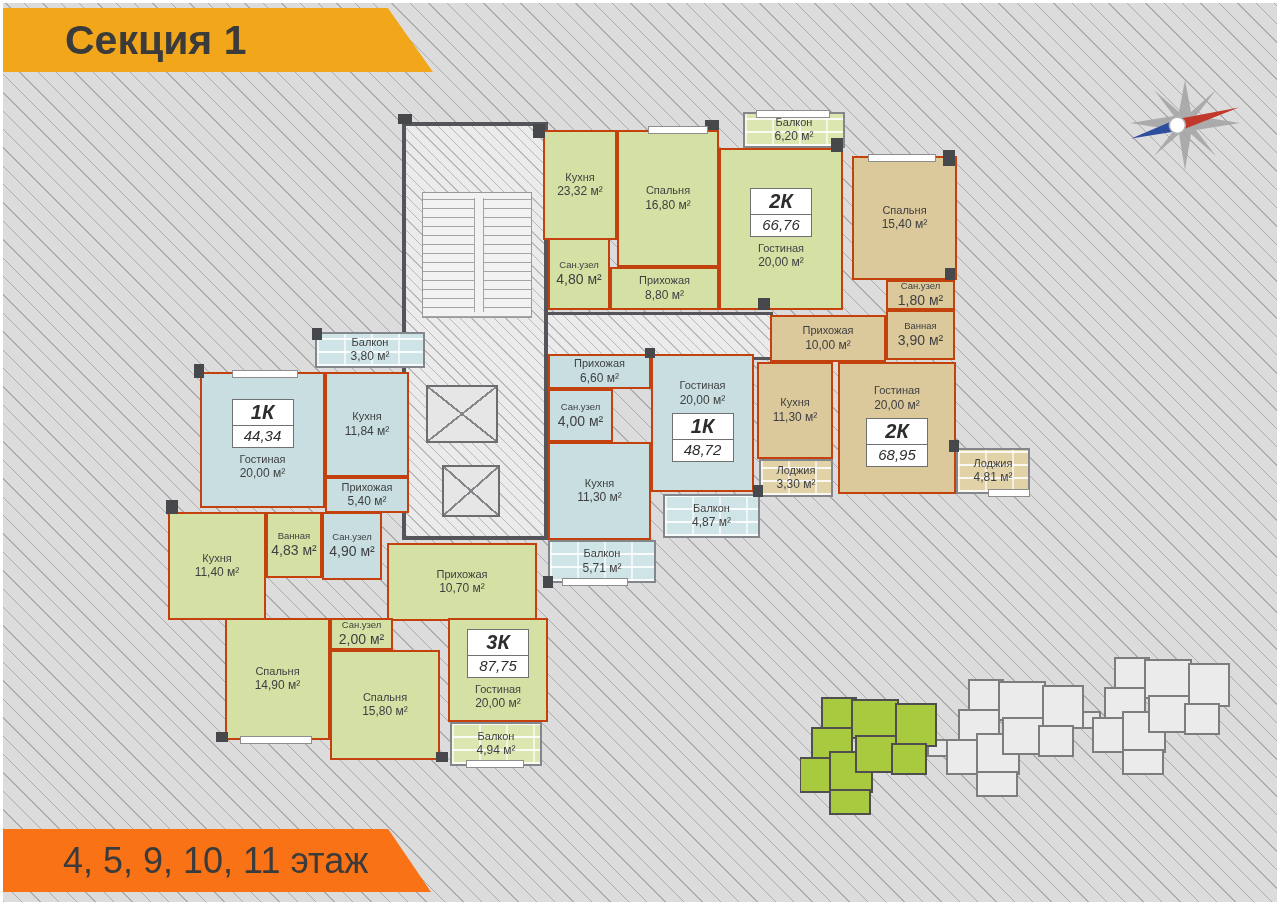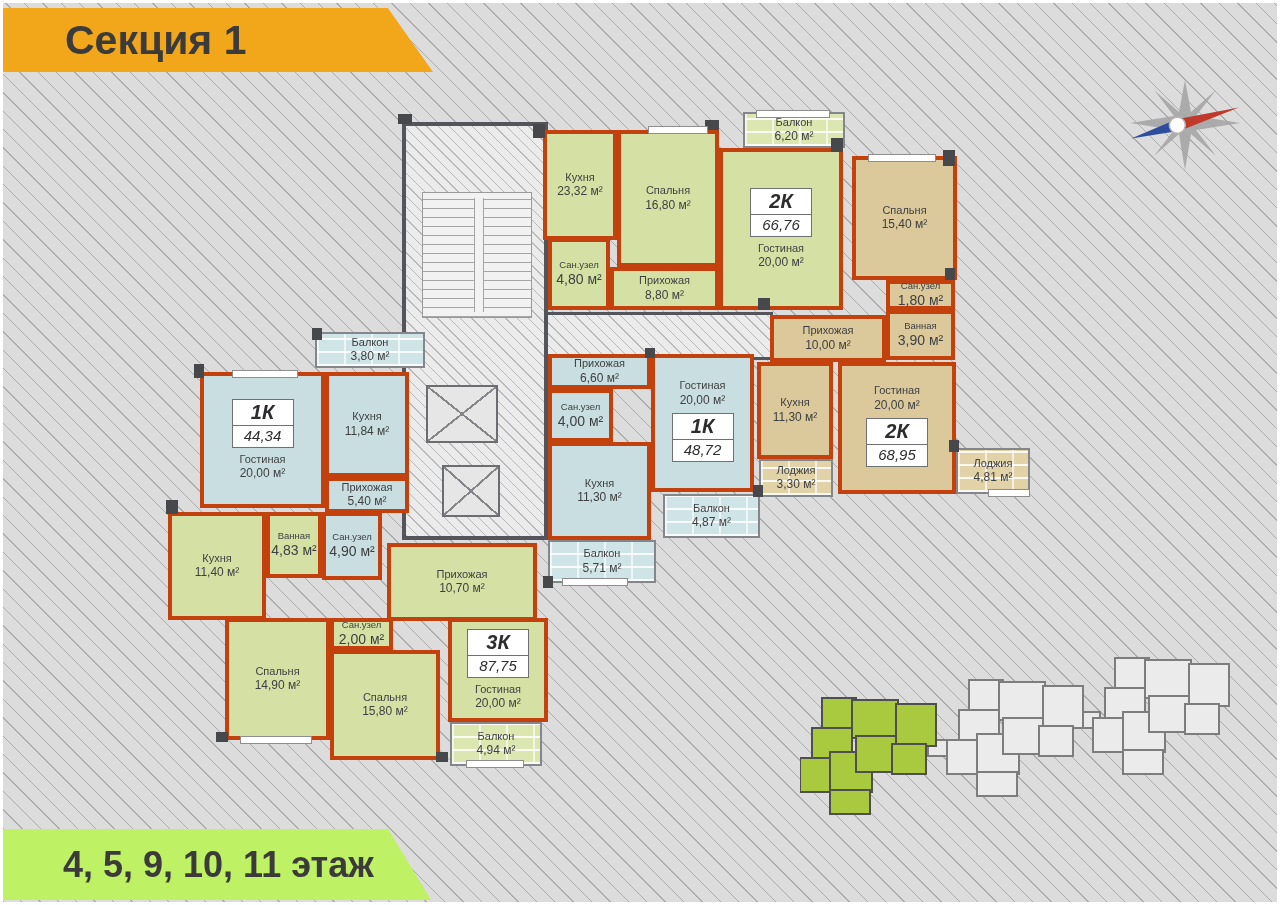--- a/index.html
+++ b/index.html
@@ -7,41 +7,41 @@
          font-family:"Liberation Sans","DejaVu Sans",sans-serif;}
   .bg-hatch{position:absolute;left:3px;top:3px;right:3px;bottom:3px;
     background-color:#dcdcdc;
     background-image:repeating-linear-gradient(45deg,#acacac 0 1px,transparent 1px 13px);}
   
   .banner{position:absolute;display:flex;align-items:center;color:#3b3b3b;z-index:20;}
   .banner-top{left:3px;top:8px;width:430px;height:64px;background:#f2a71b;
     clip-path:polygon(0 0,89.5% 0,100% 100%,0 100%);
     font-size:41px;font-weight:bold;padding-left:0;}
   .banner-top span{margin-left:62px;}
-  .banner-bottom{left:3px;top:829px;width:428px;height:71px;background:#bef264;
-    clip-path:polygon(0 0,90% 0,100% 100%,0 100%);font-size:36px;font-weight:700;}
+  .banner-bottom{left:3px;top:829px;width:428px;height:63px;background:#f97316;
+    clip-path:polygon(0 0,90% 0,100% 100%,0 100%);font-size:36px;font-weight:400;}
   .banner-bottom span{margin-left:60px;}
   
   .core,.hall{position:absolute;box-sizing:border-box;border:4px solid #54555a;
     background-color:#ebebeb;
     background-image:repeating-linear-gradient(45deg,rgba(135,135,135,.5) 0 1px,transparent 1px 8px);}
   .core{left:402px;top:122px;width:146px;height:418px;z-index:2;}
   .hall{left:545px;top:312px;width:228px;height:48px;border-width:3px;z-index:1;}
   .stairs{position:absolute;left:16px;top:66px;width:108px;height:124px;
     background-color:#f2f2f2;
     background-image:repeating-linear-gradient(0deg,#a5a5a5 0 1px,transparent 1px 9px);
     border:1px solid #9a9a9a;}
   .stairs::after{content:"";position:absolute;left:47%;top:4%;width:8%;height:92%;
     background:#f2f2f2;border-left:1px solid #a5a5a5;border-right:1px solid #a5a5a5;}
   .lift{position:absolute;box-sizing:border-box;border:2px solid #6c6d71;background-color:#e6e6e6;
     background-image:
       linear-gradient(to top right,transparent calc(50% - 1px),#85868a calc(50% - 1px) calc(50% + 1px),transparent calc(50% + 1px)),
       linear-gradient(to bottom right,transparent calc(50% - 1px),#85868a calc(50% - 1px) calc(50% + 1px),transparent calc(50% + 1px));}
   
-  .room{position:absolute;box-sizing:border-box;border:4px solid #c2410c;z-index:3;
+  .room{position:absolute;box-sizing:border-box;border:2px solid #c2410c;z-index:3;
     display:flex;flex-direction:column;align-items:center;justify-content:center;
     text-align:center;color:#3e3f41;line-height:1.25;}
   .green{background:#d5e0a4;} .blue{background:#c8dee0;} .tan{background:#dbc89b;}
   .brick{border:2px solid #83868a;z-index:2;}
   .brick-green{background-color:#dce6b0;} .brick-blue{background-color:#cfe4e6;} .brick-tan{background-color:#e2d2a8;}
   .brick{background-image:
     repeating-linear-gradient(0deg,rgba(255,255,255,.85) 0 2px,transparent 2px 13px),
     repeating-linear-gradient(90deg,rgba(255,255,255,.65) 0 2px,transparent 2px 27px);}
   .rn{font-size:11px;} .ra{font-size:12px;}
   .small .rn{font-size:9.5px;} .small .ra{font-size:14px;}

